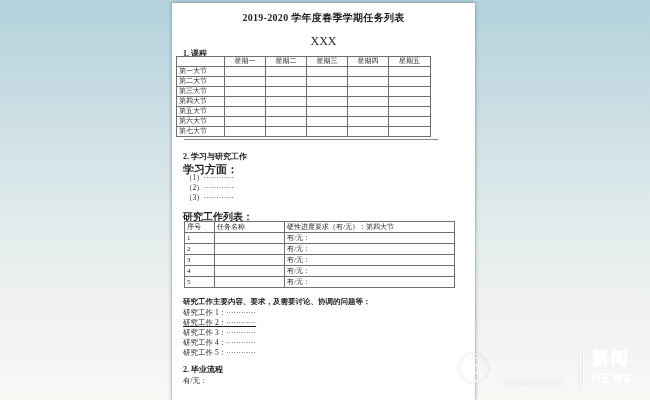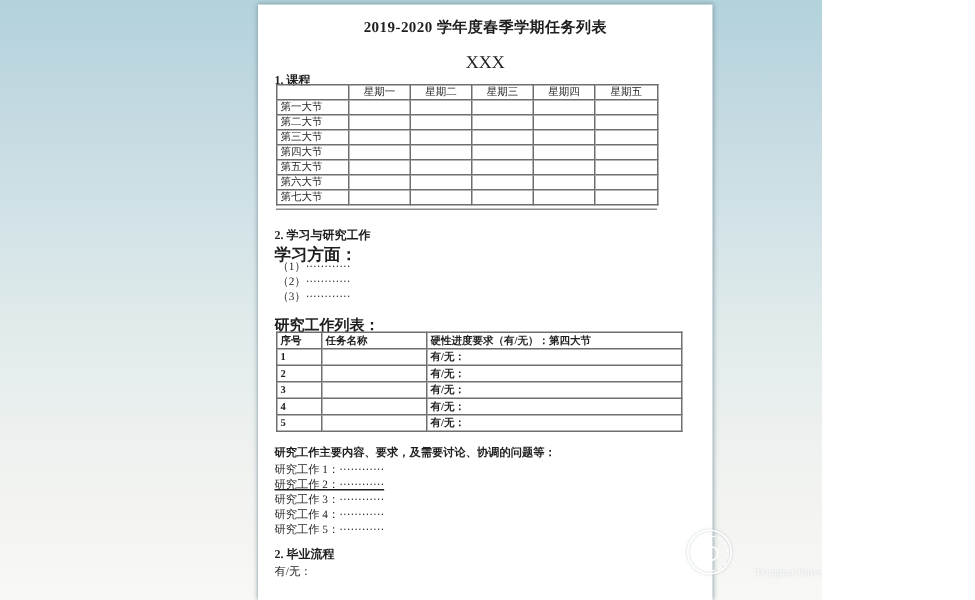--- a/index.html
+++ b/index.html
@@ -3,21 +3,21 @@
 <meta charset="utf-8">
 <style>
   * { margin: 0; padding: 0; box-sizing: border-box; }
   html, body { width: 650px; height: 400px; overflow: hidden; }
   body {
     font-family: "Liberation Serif", "DejaVu Serif", serif;
     color: #1f1f1f;
   }
   .stage {
     position: relative;
-    width: 548px; height: 400px;
+    width: 650px; height: 400px;
     background: linear-gradient(180deg,
       #b2d2dc 0%, #c3d9e1 18%, #d3e3e7 38%,
       #e3ecec 58%, #f0f2f0 78%, #f8f8f5 100%);
     overflow: hidden;
   }
   .page {
     position: absolute;
     left: 172px; top: 3px;
     width: 303px; height: 397px;
     background: #ffffff;
@@ -38,30 +38,30 @@
   .h-bold { font-size: 8px; font-weight: bold; white-space: nowrap; }
   .body-line { font-size: 7.5px; white-space: nowrap; }
 
   table { border-collapse: collapse; table-layout: fixed; }
   td, th {
     border: 1px solid #6f6f6f;
     font-size: 7px; font-weight: normal;
     overflow: hidden; white-space: nowrap;
     padding: 0 2px;
   }
-  .course-table { left: 12px; top: 53px; width: 254px; padding-left: 29px; }
+  .course-table { left: 4px; top: 53px; width: 254px; padding-left: 29px; }
   .course-table td, .course-table th { height: 10px; line-height: 9px; }
   .course-table th { text-align: center; }
   .course-table td.rowlabel { text-align: left; }
   .table-underline {
     left: 12px; top: 136px; width: 254px; height: 0;
     border-top: 1px solid #8a8a8a;
   }
   .research-table { left: 12px; top: 218px; width: 270px; }
-  .research-table td, .research-table th { height: 11px; line-height: 10px; text-align: left; font-weight: bold; }
+  .research-table td, .research-table th { height: 11px; line-height: 10px; text-align: left; }
 
   .watermark { color: rgba(255,255,255,0.92); text-shadow: 0 0 2px rgba(162,176,182,0.65); }
   .wm-seal {
     left: 458px; top: 353px; width: 30px; height: 30px;
     border: 1px solid rgba(255,255,255,0.9);
     border-radius: 50%;
     box-shadow: 0 0 2px rgba(162,176,182,0.6), inset 0 0 2px rgba(162,176,182,0.6);
   }
   .wm-seal::before {
     content: ""; position: absolute; left: 3px; top: 3px;

